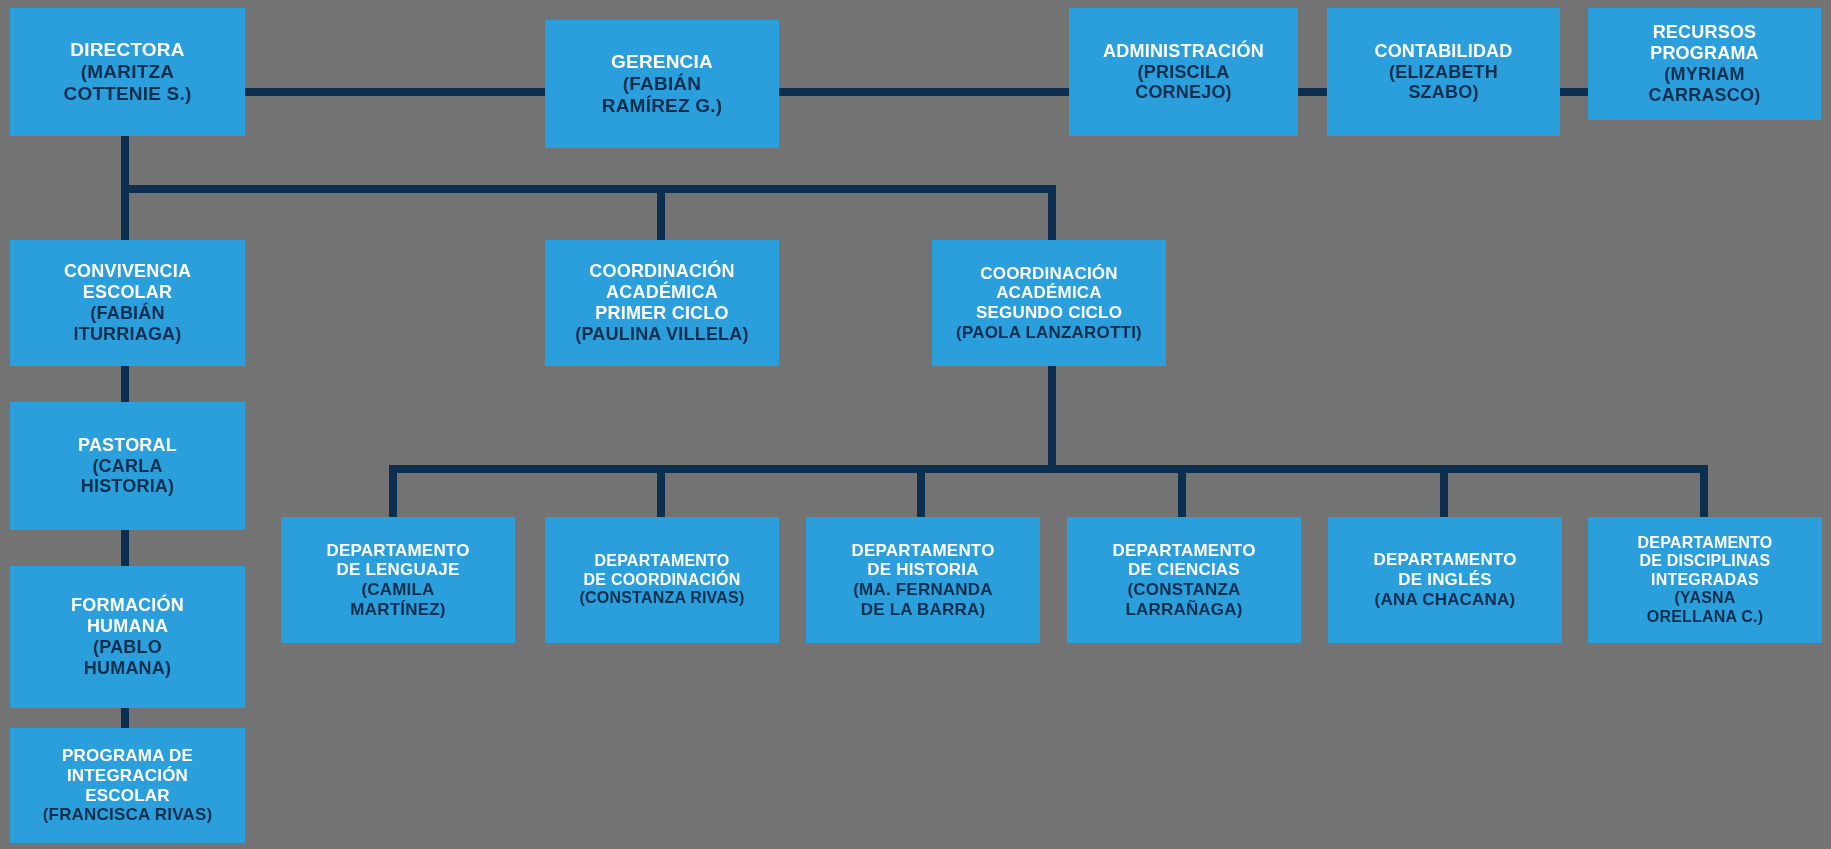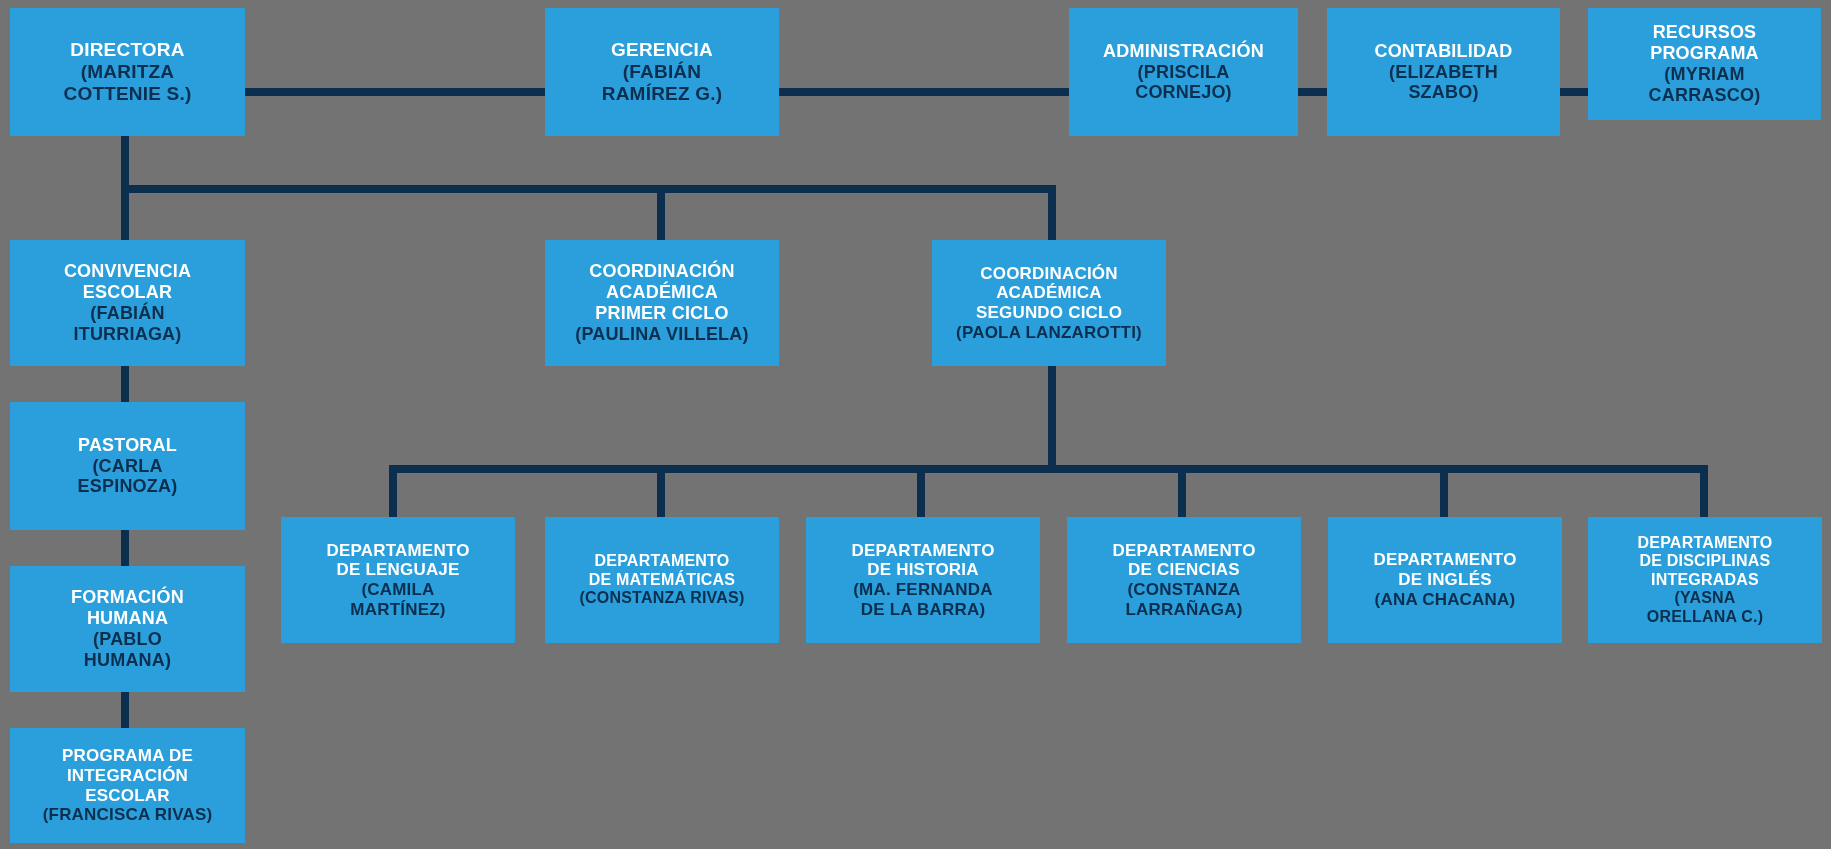--- a/index.html
+++ b/index.html
@@ -92,21 +92,21 @@
   <div class="node sz-16" style="left: 10px; top: 8px; width: 235px; height: 128px; background: rgb(42, 159, 219);">
     <div class="title" style="color: rgb(255, 255, 255);">
         <div>DIRECTORA</div>
       </div>
     <div class="person" style="color: rgb(13, 47, 79);">
         <div>(MARITZA</div>
         <div>COTTENIE S.)</div>
       </div>
   </div>
 
-  <div class="node sz-16" style="left: 545px; top: 8px; width: 234px; height: 128px; background: rgb(42, 159, 219);">
+  <div class="node sz-16" style="left: 545px; top: 20px; width: 234px; height: 128px; background: rgb(42, 159, 219);">
     <div class="title" style="color: rgb(255, 255, 255);">
         <div>GERENCIA</div>
       </div>
     <div class="person" style="color: rgb(13, 47, 79);">
         <div>(FABIÁN</div>
         <div>RAMÍREZ G.)</div>
       </div>
   </div>
 
   <div class="node sz-15" style="left: 1327px; top: 8px; width: 233px; height: 128px; background: rgb(42, 159, 219);">
@@ -172,25 +172,25 @@
         <div>(PAOLA LANZAROTTI)</div>
       </div>
   </div>
 
   <div class="node sz-15" style="left: 10px; top: 402px; width: 235px; height: 128px; background: rgb(42, 159, 219);">
     <div class="title" style="color: rgb(255, 255, 255);">
         <div>PASTORAL</div>
       </div>
     <div class="person" style="color: rgb(13, 47, 79);">
         <div>(CARLA</div>
-        <div>ESPINOZA)</div>
-      </div>
-  </div>
-
-  <div class="node sz-15" style="left: 10px; top: 566px; width: 235px; height: 126px; background: rgb(42, 159, 219);">
+        <div>HISTORIA)</div>
+      </div>
+  </div>
+
+  <div class="node sz-15" style="left: 10px; top: 566px; width: 235px; height: 142px; background: rgb(42, 159, 219);">
     <div class="title" style="color: rgb(255, 255, 255);">
         <div>FORMACIÓN</div>
         <div>HUMANA</div>
       </div>
     <div class="person" style="color: rgb(13, 47, 79);">
         <div>(PABLO</div>
         <div>HUMANA)</div>
       </div>
   </div>
 
@@ -212,21 +212,21 @@
       </div>
     <div class="person" style="color: rgb(13, 47, 79);">
         <div>(CAMILA</div>
         <div>MARTÍNEZ)</div>
       </div>
   </div>
 
   <div class="node sz-13" style="left: 545px; top: 517px; width: 234px; height: 126px; background: rgb(42, 159, 219);">
     <div class="title" style="color: rgb(255, 255, 255);">
         <div>DEPARTAMENTO</div>
-        <div>DE MATEMÁTICAS</div>
+        <div>DE COORDINACIÓN</div>
       </div>
     <div class="person" style="color: rgb(13, 47, 79);">
         <div>(CONSTANZA RIVAS)</div>
       </div>
   </div>
 
   <div class="node sz-14" style="left: 806px; top: 517px; width: 234px; height: 126px; background: rgb(42, 159, 219);">
     <div class="title" style="color: rgb(255, 255, 255);">
         <div>DEPARTAMENTO</div>
         <div>DE HISTORIA</div>

